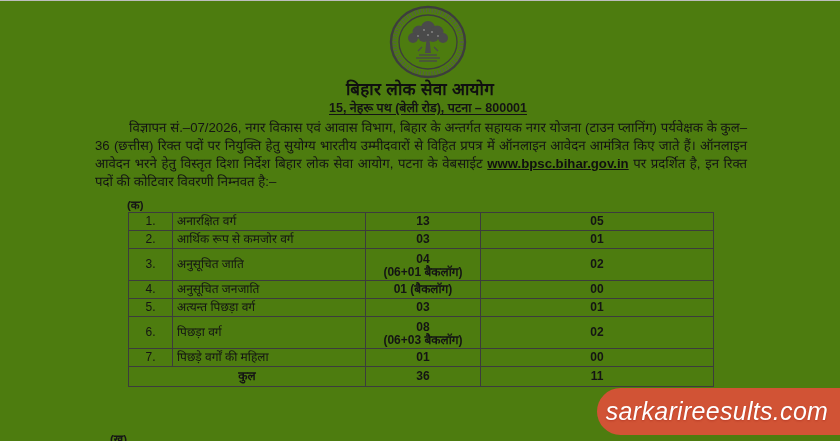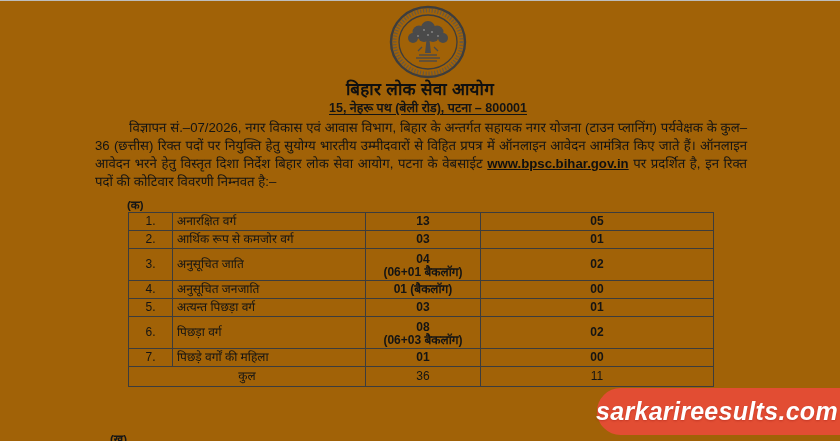--- a/index.html
+++ b/index.html
@@ -1,19 +1,19 @@
 <!DOCTYPE html>
 <html><head>
 <meta charset="utf-8">
 <style>
   * { margin:0; padding:0; box-sizing:border-box; }
   html,body { background:#ffffff; }
   body { font-family:"Liberation Sans","DejaVu Sans",sans-serif; }
   .page {
-    position:relative; width:840px; height:441px; background:#a16207;
+    position:relative; width:840px; height:441px; background:#4d7c0f;
     overflow:hidden; color:#161616;
   }
   .scanline-top { position:absolute; top:0; left:0; width:100%; height:1px; background:#bdbdbd; }
   .emblem { position:absolute; left:388px; top:5px; width:80px; height:74px; }
   .org-name {
     position:absolute; top:77px; left:0; width:100%;
     text-align:center; font-size:17px; font-weight:bold; color:#101010; letter-spacing:.3px;
   }
   .address {
     position:absolute; top:99px; left:0; width:100%; text-align:center;
@@ -37,32 +37,32 @@
   table.vacancy th, table.vacancy td {
     border:1px solid #3c3c3c; padding:1px 4px; color:#141414;
     font-size:12px; line-height:15px; vertical-align:middle;
   }
   table.vacancy th { font-weight:bold; font-size:12.5px; height:48px; text-align:center; padding:2px 6px; }
   td.sn, td.num { text-align:center; }
   td.cat { text-align:left; padding-left:8px;margin-left:43px; }
   td.num { font-size:11.5px;font-weight:bold; }
   tr.single td { height:16px; }
   tr.double td { height:32px; }
-  tr.total td { height:20px; font-weight:normal; }
+  tr.total td { height:20px; font-weight:bold; }
   tr.total td.cat-total { text-align:center; }
   .note { display:block; font-size:12px; line-height:11px; }
   .note:empty { display:none; }
   .watermark {
     position:absolute; left:597px; top:388px; width:268px; height:47px;
     border-radius:24px; background:rgba(243,73,62,0.80);
     display:flex; align-items:center; justify-content:center;
     padding-right:28px;
   }
   .watermark span {
-    color:#ffffff; font-weight:bold; font-style:italic; font-size:25px;
+    color:#ffffff; font-weight:normal; font-style:italic; font-size:25px;
     letter-spacing:.3px; text-shadow:0 1px 2px rgba(140,20,15,.35);
     white-space:nowrap;
   }
 </style>
 </head>
 <body>
 
 <div class="page">
   <div class="scanline-top"></div>
 

